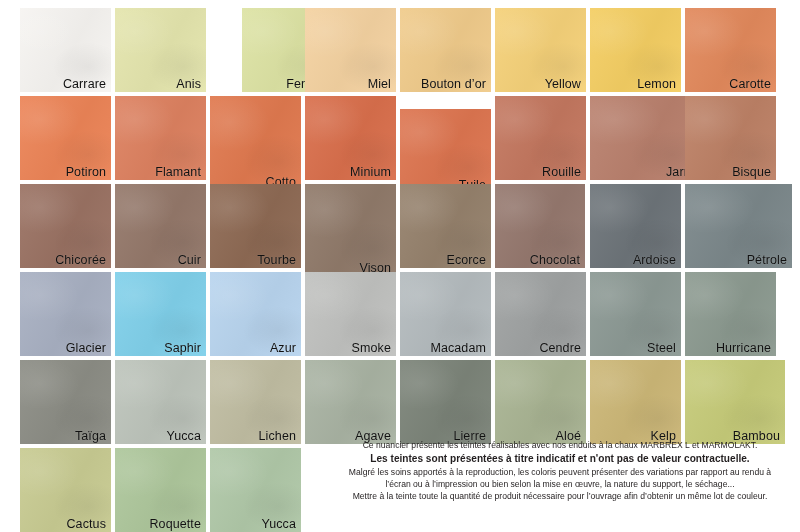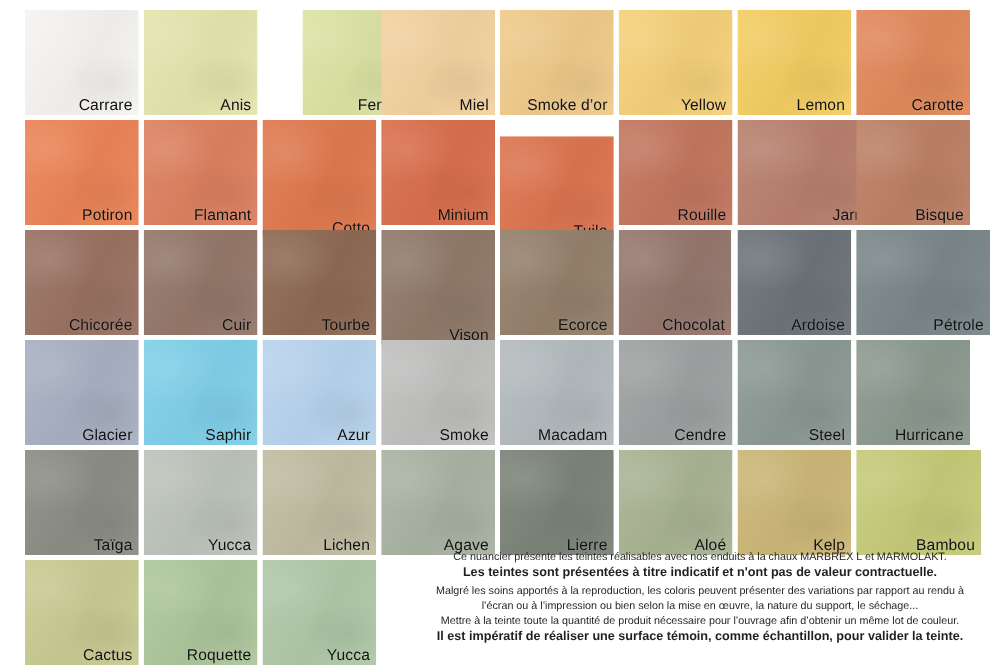--- a/index.html
+++ b/index.html
@@ -94,21 +94,21 @@
       <div class="swatch" style="left: 210px; top: 8px; width: 91px; height: 84px; margin-left: 32px;">
         <div class="swatch-surface" style="background: rgb(221, 227, 164);"></div>
         <span class="swatch-label">Fenouil</span>
       </div>
       <div class="swatch" style="left: 305px; top: 8px; width: 91px; height: 84px;">
         <div class="swatch-surface" style="background: rgb(244, 210, 161);"></div>
         <span class="swatch-label">Miel</span>
       </div>
       <div class="swatch" style="left: 400px; top: 8px; width: 91px; height: 84px;">
         <div class="swatch-surface" style="background: rgb(240, 203, 139);"></div>
-        <span class="swatch-label">Smoke d’or</span>
+        <span class="swatch-label">Bouton d’or</span>
       </div>
       <div class="swatch" style="left: 495px; top: 8px; width: 91px; height: 84px;">
         <div class="swatch-surface" style="background: rgb(245, 209, 121);"></div>
         <span class="swatch-label">Yellow</span>
       </div>
       <div class="swatch" style="left: 590px; top: 8px; width: 91px; height: 84px; padding-left: 31px;">
         <div class="swatch-surface" style="background: rgb(244, 206, 99);"></div>
         <span class="swatch-label">Lemon</span>
       </div>
       <div class="swatch" style="left: 685px; top: 8px; width: 91px; height: 84px;">
@@ -256,16 +256,15 @@
         <span class="swatch-label">Yucca</span>
       </div>
     </div>
 
   <div class="notes" style="left:325px; top:440px; width:470px;">
     <p class="note-regular">Ce nuancier présente les teintes réalisables avec nos enduits à la chaux MARBREX L et MARMOLAKT.</p>
     <p class="note-bold note-gap-sm">Les teintes sont présentées à titre indicatif et n'ont pas de valeur contractuelle.</p>
     <p class="note-regular note-gap-md">Malgré les soins apportés à la reproduction, les coloris peuvent présenter des variations par rapport au rendu à</p>
     <p class="note-regular">l’écran ou à l’impression ou bien selon la mise en œuvre, la nature du support, le séchage...</p>
     <p class="note-regular">Mettre à la teinte toute la quantité de produit nécessaire pour l’ouvrage afin d’obtenir un même lot de couleur.</p>
-    <p class="note-bold note-gap-sm">Il est impératif de réaliser une surface témoin, comme échantillon, pour valider la teinte.</p>
   </div>
 
 </div>
 
 </body></html>

